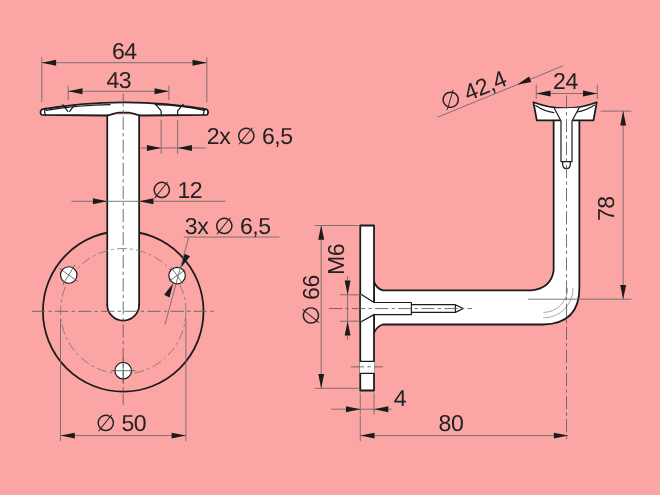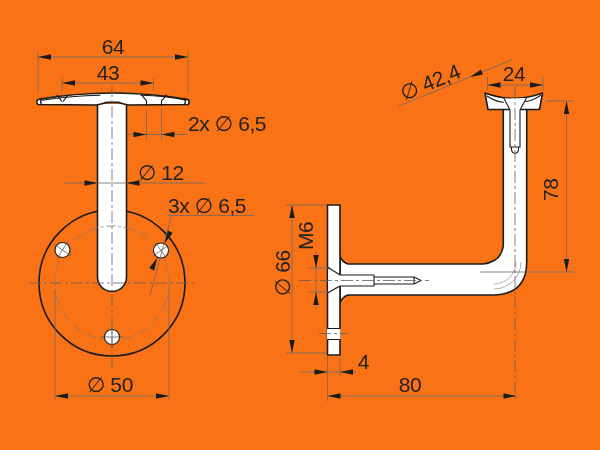--- a/index.html
+++ b/index.html
@@ -1,16 +1,16 @@
 <!DOCTYPE html>
 <html><head>
 <meta charset="utf-8">
 <style>
   html,body{margin:0;padding:0;background:#fff;}
-  .sheet{position:relative;width:600px;height:450px;background:#f97316;overflow:hidden;text-align:center;}
+  .sheet{position:relative;width:600px;height:450px;background:#fca5a5;overflow:hidden;text-align:center;}
   svg{display:block;}
   .ol{stroke:#1b1b1b;stroke-width:1.6;fill:none;stroke-linecap:round;stroke-linejoin:round;}
   .ol2{stroke:#1b1b1b;stroke-width:1.1;fill:none;stroke-linecap:round;}
   .thin{stroke:#6a6a6a;stroke-width:0.8;fill:none;}
   .cl{stroke:#5f5f5f;stroke-width:0.8;fill:none;stroke-dasharray:12 3 3 3;}
   .clc{stroke:#7a7a7a;stroke-width:0.8;fill:none;stroke-dasharray:9 3 2.5 3;}
   .tick{stroke:#4a4a4a;stroke-width:0.7;fill:none;}
   .arrow{fill:#1b1b1b;stroke:none;}
   .wh{fill:#ffffff;stroke:none;}
   .whs{fill:#ffffff;}

